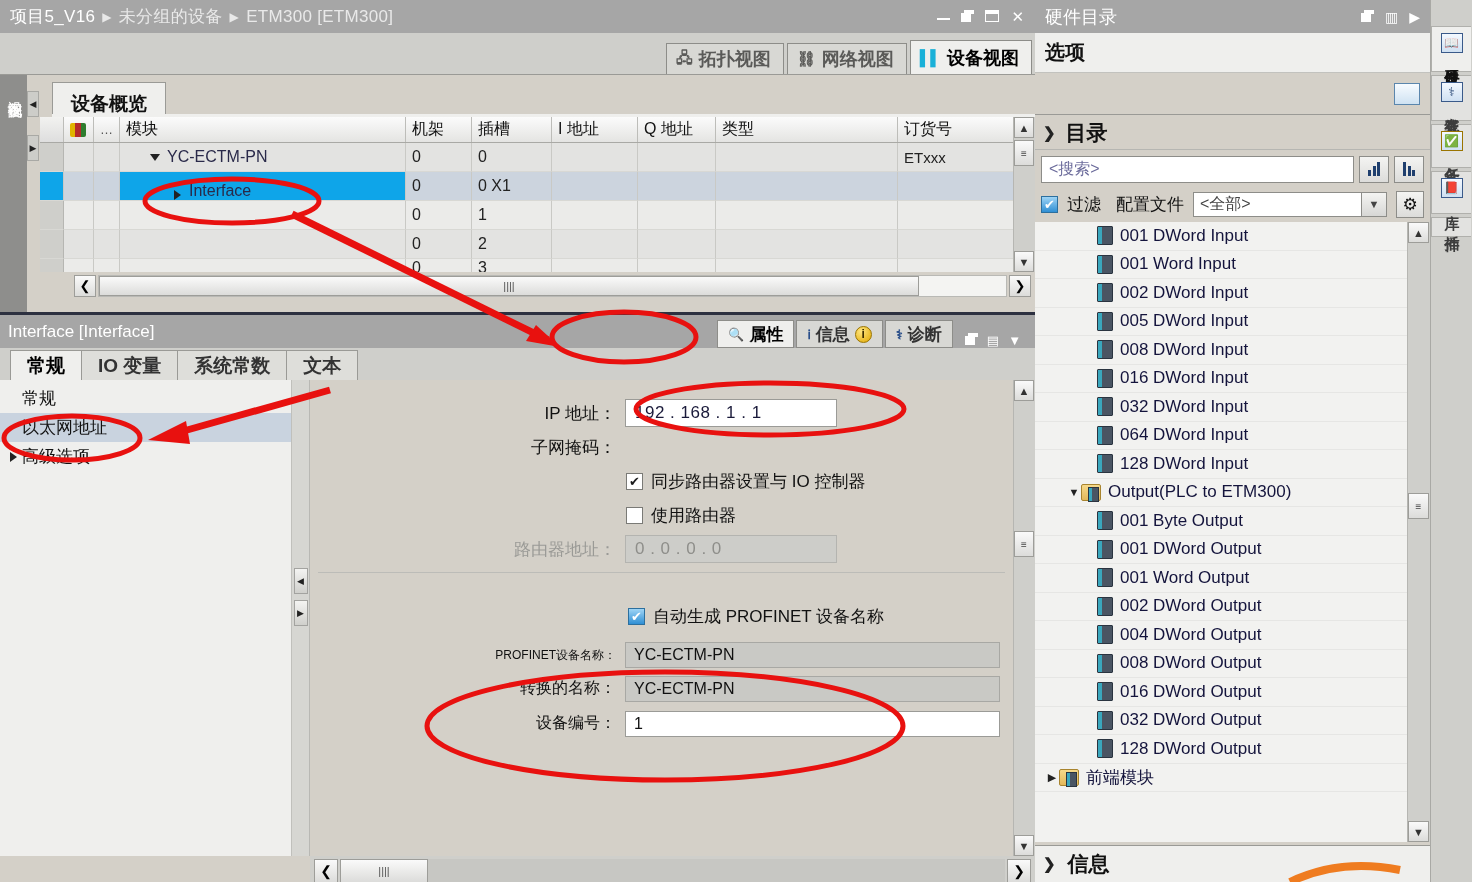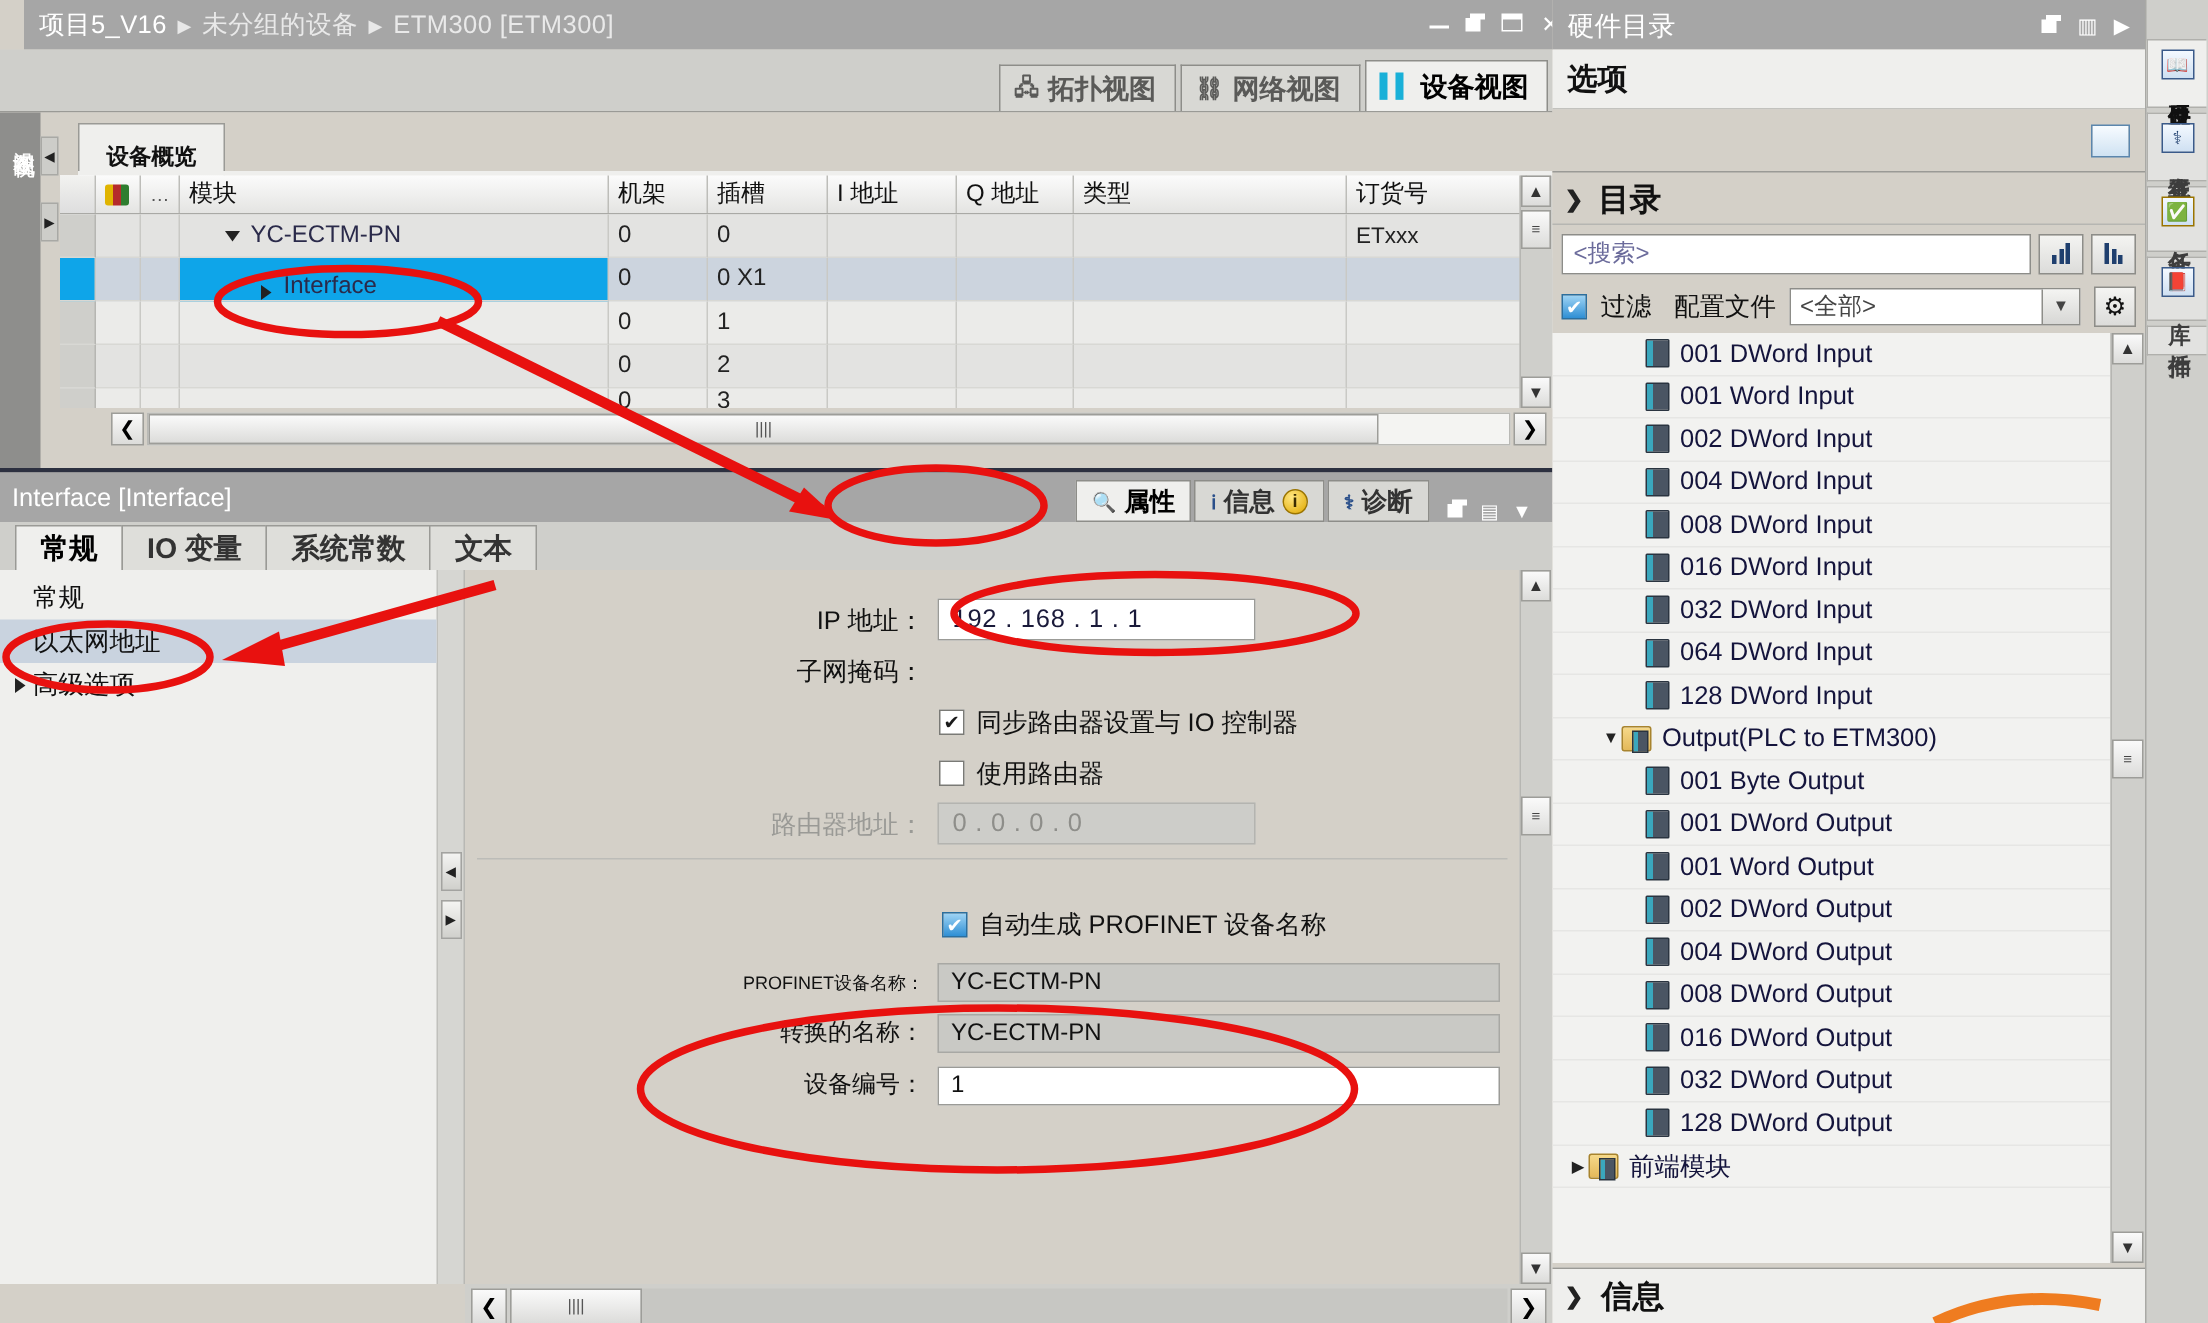--- a/index.html
+++ b/index.html
@@ -11,21 +11,21 @@
     background: #d6d6d2;
   }
   #root { position: relative; width: 1472px; height: 882px; }
 
   
   #editor { position: absolute; left: 0; top: 0; width: 1035px; height: 882px; background: #d4d0c8; }
 
   .titlebar {
     position: absolute; left: 0; top: 0; width: 1035px; height: 33px;
     background: #a6a6a6; color: #ffffff;
-    display: flex; align-items: center; margin-left: 16px;
+    display: flex; align-items: center;
   }
   .titlebar .bc {
     font-size: 17px; padding-left: 10px; letter-spacing: 0.3px;
     display: flex; align-items: center; gap: 7px; white-space: nowrap;
   }
   .bc .sep { color: #e8e8e8; font-size: 12px; }
   .bc .dim { color: #e9e9e9; }
   .winbtns { margin-left: auto; display: flex; align-items: center; gap: 11px; padding-right: 11px; }
   .winbtns span { color: #fff; font-size: 15px; line-height: 1; cursor: default; }
   .ic-min { width:13px;height:2px;background:#fff;display:inline-block;margin-bottom:2px; }
@@ -59,24 +59,24 @@
   .leftstrip .vtext {
     position: absolute; top: 14px; left: 2px; width: 22px;
     writing-mode: vertical-rl; font-size: 15px; color: #fff; letter-spacing: 1px;
     font-weight: normal;
   }
   .splitbtns { position:absolute; left: 27px; top: 16px; width: 12px; }
   .splitbtns div { width: 12px; height: 26px; background:#cdcdc9; border:1px solid #a9a9a5; font-size:9px; display:flex;align-items:center;justify-content:center;color:#222;margin-bottom:18px;}
 
   .ovtab-row { position: absolute; left: 40px; top: 0; width: 995px; height: 42px; background: #d4d0c8; }
   .ovtab {
-    position: absolute; left: 12px; top: 7px; height: 35px; padding: 12px 18px;
+    position: absolute; left: 12px; top: 7px; height: 35px; padding: 0 18px;
     background: #efefed; border: 1px solid #9a9a96; border-bottom: none;
-    font-size: 15px; font-weight: bold; color: #111;
-    display: flex; align-items: flex-start;
+    font-size: 19px; font-weight: bold; color: #111;
+    display: flex; align-items: flex-end;
   }
   .ovtab-fill { position: absolute; left: 12px; top: 39px; width: 983px; height: 3px; background: #efefed; }
 
   
   .tbl { position: absolute; left: 40px; top: 42px; width: 995px; height: 155px; background:#fff; }
   .thead { display: flex; height: 26px; background: linear-gradient(#fbfbfb,#e4e4e2); border-bottom: 1px solid #a9a9a5; }
   .th { border-right: 1px solid #bdbdb9; font-size: 16px; color: #111; display:flex;align-items:center;padding-left:6px; height:100%; }
   .th.blank { background: linear-gradient(#f2f2f0,#dedede); }
   .tr { display: flex; height: 29px; font-size: 16px; color: #222; }
   .tr.even { background: #e3e3e1; }
@@ -558,21 +558,21 @@
           <span>001 Word Input</span>
         </div>
       <div class="tnode">
           <span class="ind" style="width:62px"></span>
           <span class="modicon"></span>
           <span>002 DWord Input</span>
         </div>
       <div class="tnode">
           <span class="ind" style="width:62px"></span>
           <span class="modicon"></span>
-          <span>004 DWord Input</span>
+          <span>005 DWord Input</span>
         </div>
       <div class="tnode">
           <span class="ind" style="width:62px"></span>
           <span class="modicon"></span>
           <span>008 DWord Input</span>
         </div>
       <div class="tnode">
           <span class="ind" style="width:62px"></span>
           <span class="modicon"></span>
           <span>016 DWord Input</span>

